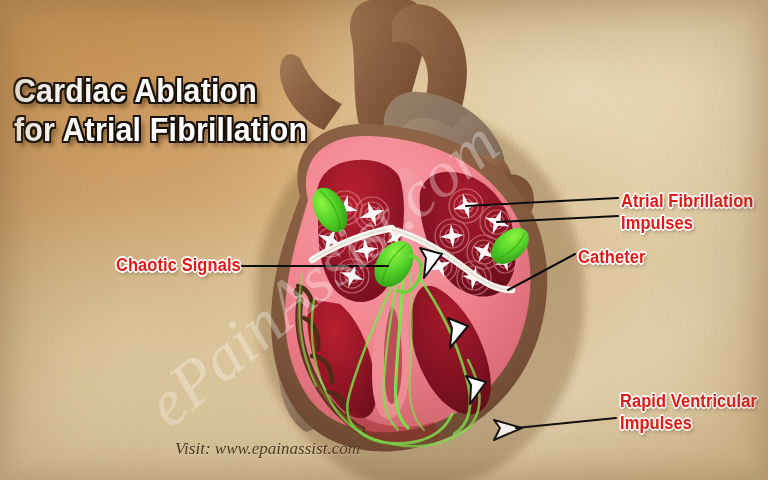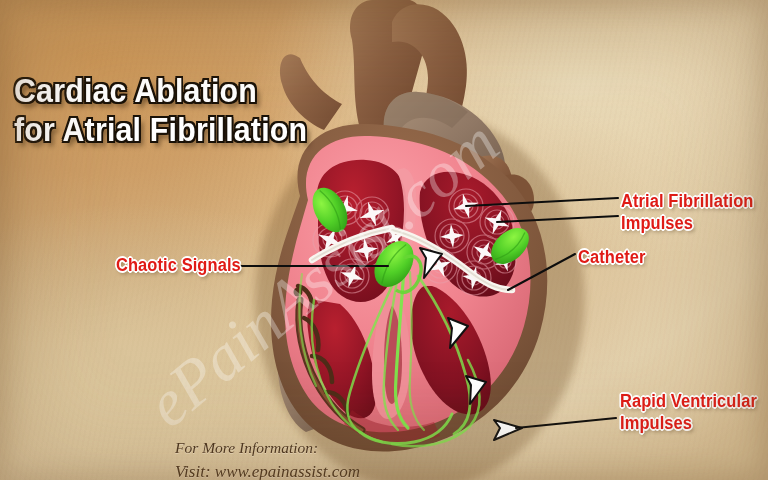--- a/index.html
+++ b/index.html
@@ -385,18 +385,17 @@
   <div class="callout" id="lbl-rvi">
     <span>Rapid Ventricular</span>
     <span>Impulses</span>
   </div>
 
   <div class="callout" id="lbl-chaotic">
     <span>Chaotic Signals</span>
   </div>
 
   <div class="footer">
-    <span>For More Information:</span>
     <span class="url">Visit: www.epainassist.com</span>
   </div>
 
   <div id="vign"></div>
 </div>
 
 </body></html>

